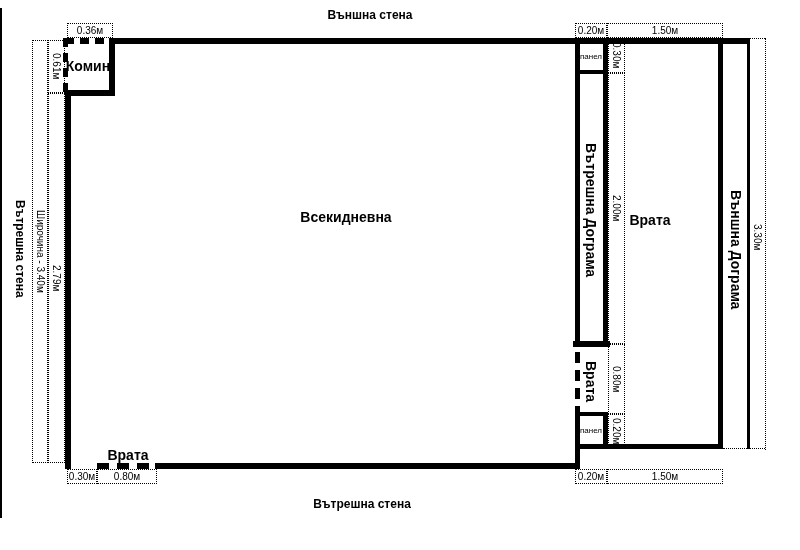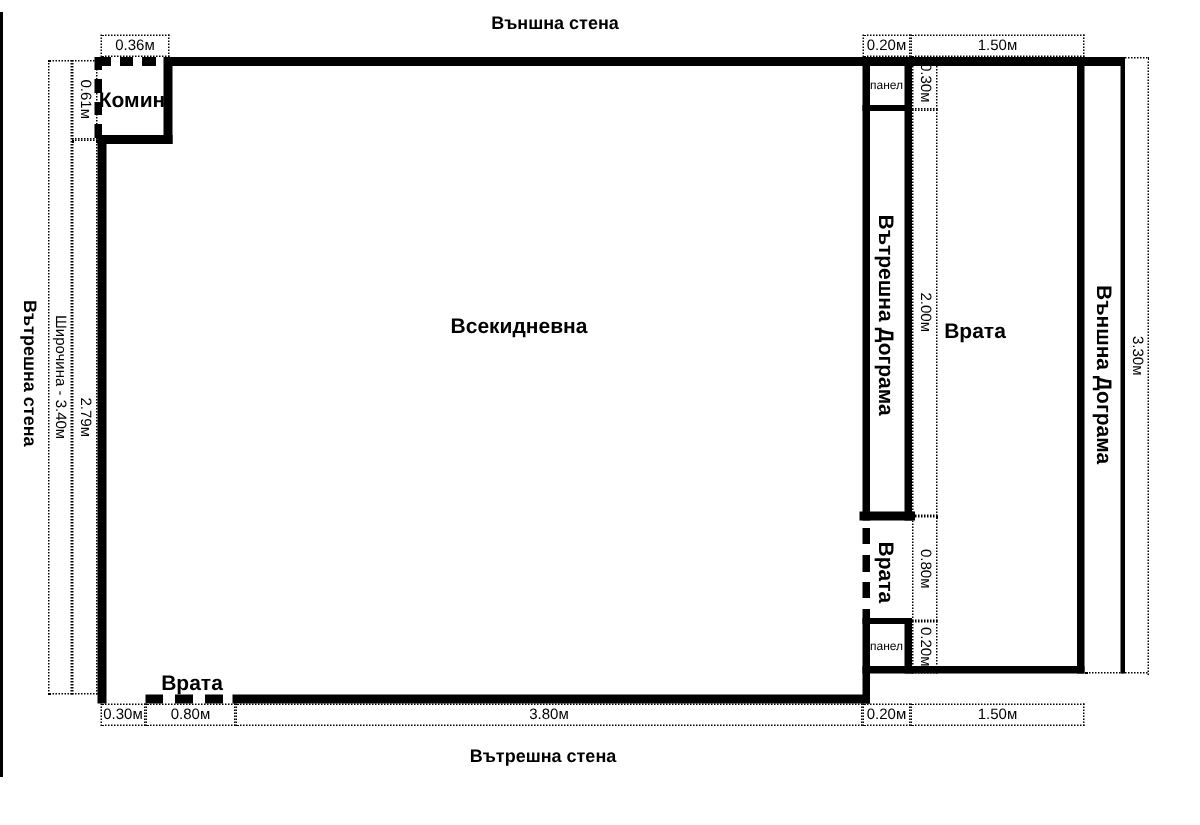--- a/index.html
+++ b/index.html
@@ -91,23 +91,20 @@
   <div class="dot-h" style="left:748px;top:38px;width:17px;"></div>
   <div class="dot-h" style="left:723px;top:448px;width:42px;"></div>
   <div class="txt dim v" style="left:751px;top:215px;width:13px;height:45px;">3.30м</div>
 
   <div class="db" style="left:67px;top:469px;width:30px;height:15px;">
     <span class="dim">0.30м</span>
   </div>
   <div class="db" style="left:97px;top:469px;width:60px;height:15px;">
     <span class="dim">0.80м</span>
   </div>
-  <div class="db" style="left:157px;top:469px;width:418px;height:15px;">
-    <span class="dim">3.80м</span>
-  </div>
   <div class="db" style="left:575px;top:469px;width:32px;height:15px;">
     <span class="dim">0.20м</span>
   </div>
   <div class="db" style="left:607px;top:469px;width:116px;height:15px;">
     <span class="dim">1.50м</span>
   </div>
   <div class="txt ttl" style="left:262px;top:497px;width:200px;height:14px;">Вътрешна стена</div>
 
   <div class="txt lbl" style="left:67px;top:44px;width:42px;height:44px;">Комин</div>
   <div class="txt lbl" style="left:296px;top:180px;width:100px;height:14px;margin-top:30px;">Всекидневна</div>

